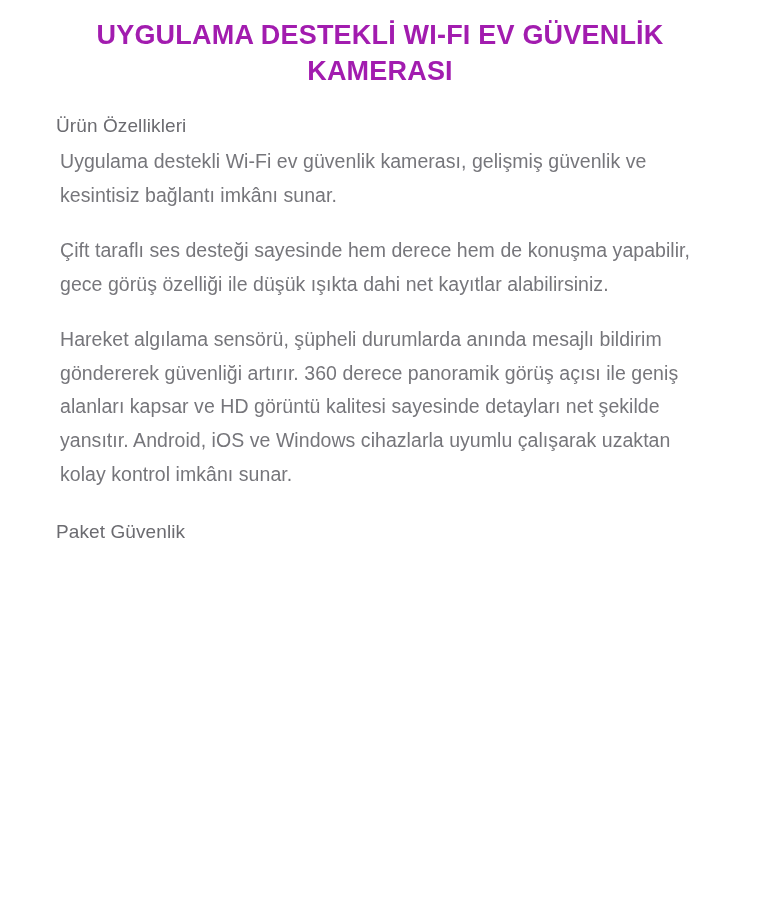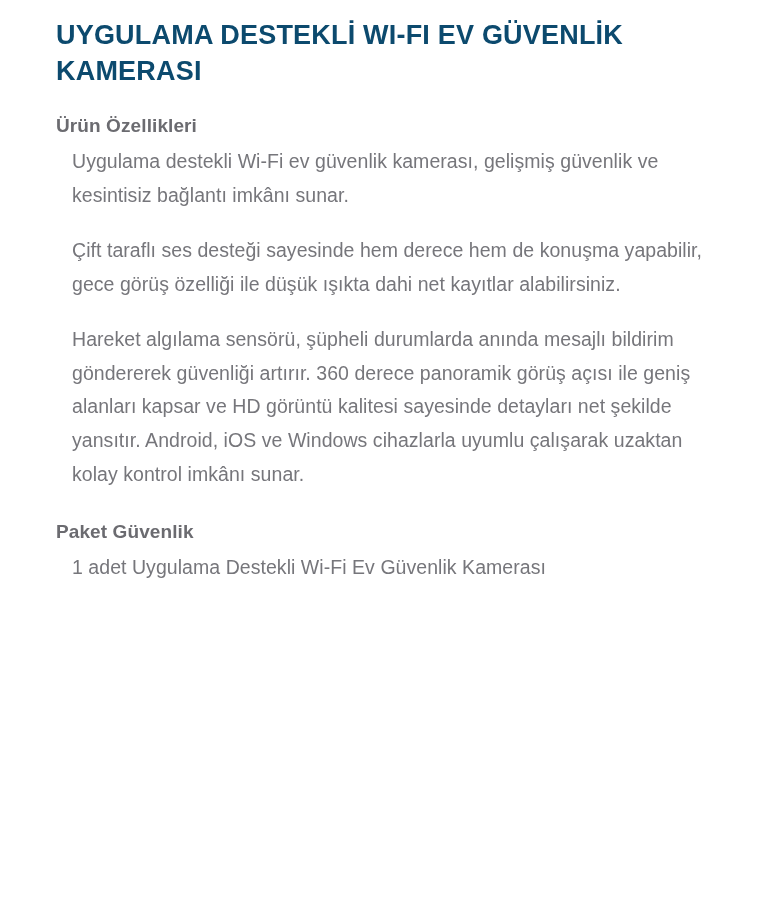--- a/index.html
+++ b/index.html
@@ -19,37 +19,38 @@
     width: 760px;
     height: 903px;
     padding: 18px 56px 0 56px;
     background: #ffffff;
   }
   .product-title {
     font-size: 27px;
     line-height: 1.32;
     font-weight: 700;
     letter-spacing: 0.2px;
-    color: #0c4a6e;
+    color: #a21caf;
     margin: 0 0 26px 0;
     text-transform: uppercase;
+    text-align: center;
   }
   .section-heading {
     font-size: 19px;
-    font-weight: 700;
+    font-weight: 400;
     color: #6b6b70;
     letter-spacing: 0.1px;
     margin: 0 0 8px 0;
   }
   .body-text {
     font-size: 19.5px;
     line-height: 1.72;
     font-weight: 400;
     color: #76767b;
-    margin: 0 0 22px 16px;
+    margin: 0 0 22px 4px;
     letter-spacing: 0.05px;
   }
   .body-text:last-child {
     margin-bottom: 0;
   }
   .package-block {
     margin-top: 30px;
   }
   .package-block .body-text {
     margin-bottom: 0;
@@ -65,16 +66,15 @@
   <h2 class="section-heading">Ürün Özellikleri</h2>
 
   <p class="body-text">Uygulama destekli Wi-Fi ev güvenlik kamerası, gelişmiş güvenlik ve kesintisiz bağlantı imkânı sunar.</p>
 
   <p class="body-text">Çift taraflı ses desteği sayesinde hem derece hem de konuşma yapabilir, gece görüş özelliği ile düşük ışıkta dahi net kayıtlar alabilirsiniz.</p>
 
   <p class="body-text">Hareket algılama sensörü, şüpheli durumlarda anında mesajlı bildirim göndererek güvenliği artırır. 360 derece panoramik görüş açısı ile geniş alanları kapsar ve HD görüntü kalitesi sayesinde detayları net şekilde yansıtır. Android, iOS ve Windows cihazlarla uyumlu çalışarak uzaktan kolay kontrol imkânı sunar.</p>
 
   <div class="package-block">
     <h2 class="section-heading">Paket Güvenlik</h2>
-    <p class="body-text">1 adet Uygulama Destekli Wi-Fi Ev Güvenlik Kamerası</p>
   </div>
 
 </div>
 
 </body></html>

